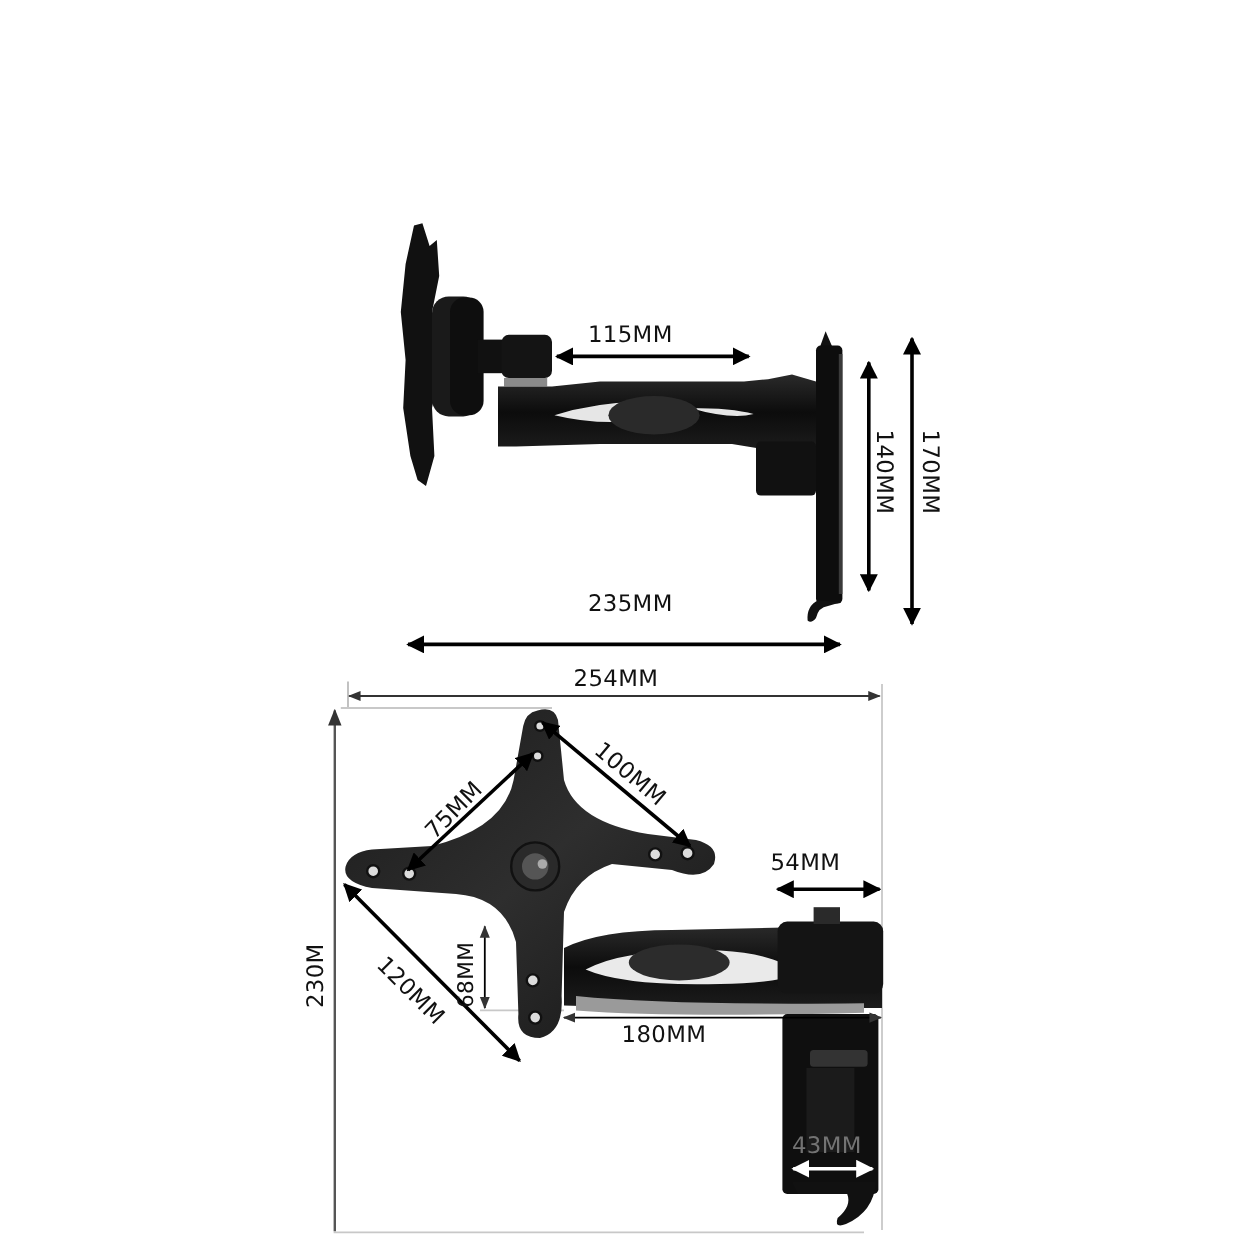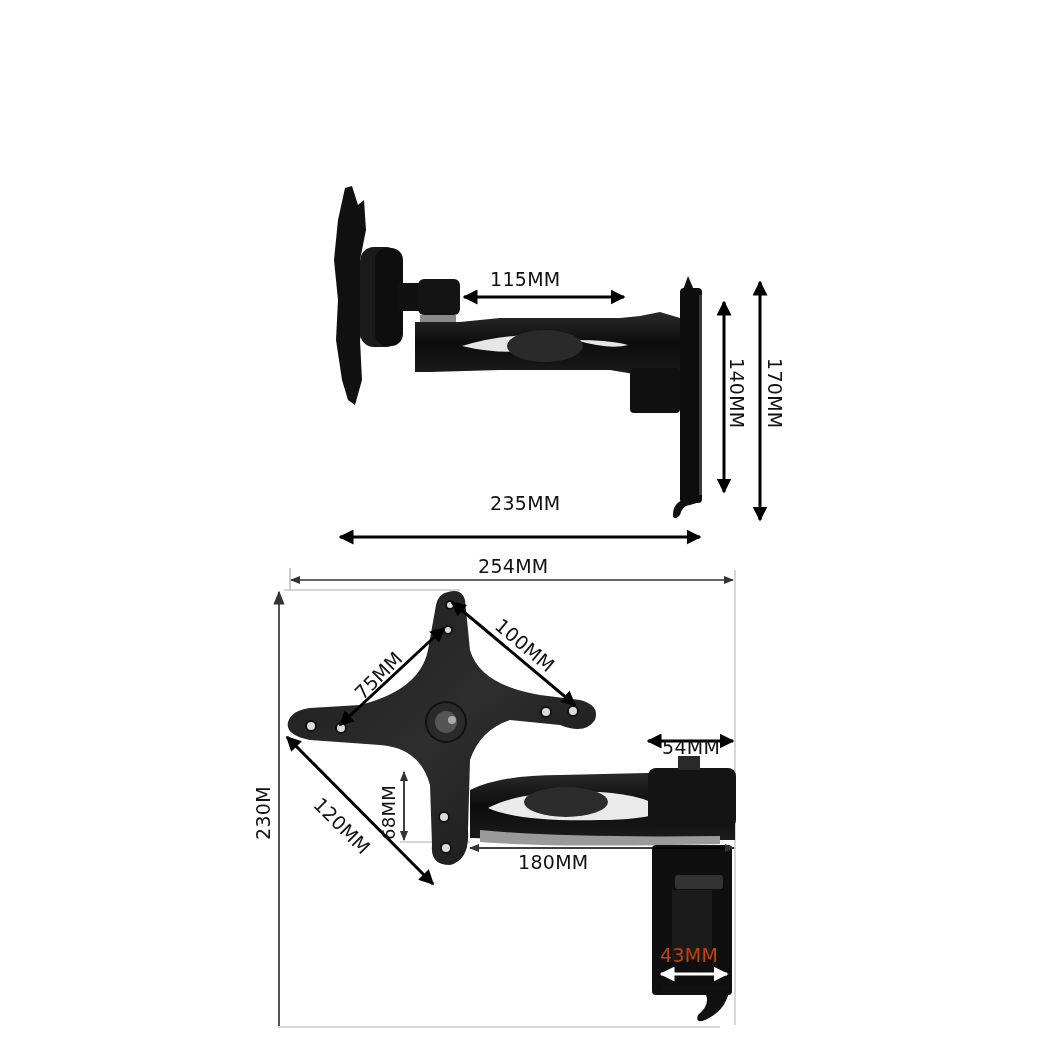--- a/index.html
+++ b/index.html
@@ -1,20 +1,20 @@
 <!DOCTYPE html>
 <html><head>
   <meta charset="utf-8">
   <style>
     html, body { margin: 0; padding: 0; background: #ffffff; }
     body { width: 1050px; height: 1050px; position: relative; overflow: hidden;
            font-family: "DejaVu Sans", "Liberation Sans", sans-serif; }
     #stage { position: absolute; left: 0; top: 0; width: 1050px; height: 1050px; }
     .lbl { position: absolute; font-size: 19px; color: #111; white-space: nowrap; letter-spacing: 0.3px; }
-    .lbl.white { color: #c2410c; }
+    .lbl.white { color: #737373; }
   </style>
 </head>
 <body>
 
 <div id="stage">
   <svg width="1050" height="1050" viewBox="0 0 1050 1050" xmlns="http://www.w3.org/2000/svg">
     <defs>
       <marker id="ah" viewBox="0 0 10 10" refX="9" refY="5" markerWidth="5" markerHeight="5" orient="auto-start-reverse">
         <path d="M0,0 L10,5 L0,10 z" fill="#000"></path>
       </marker>
@@ -120,15 +120,15 @@
   <div class="lbl" style="left:786px; top:358px; transform: rotate(90deg); transform-origin:left top;">170MM</div>
   <div class="lbl" style="left:490px; top:492px;">235MM</div>
 
   <div class="lbl" style="left:478px; top:555px;text-align:right;">254MM</div>
   <div class="lbl" style="left:252px; top:840px; transform: rotate(-90deg); transform-origin:left top;">230M</div>
   <div class="lbl" style="left:350px; top:688px; transform: rotate(-45deg); transform-origin:left top;">75MM</div>
   <div class="lbl" style="left:505px; top:614px; transform: rotate(40deg); transform-origin:left top;">100MM</div>
   <div class="lbl" style="left:325px; top:793px; transform: rotate(45deg); transform-origin:left top;">120MM</div>
   <div class="lbl" style="left:378px; top:840px; transform: rotate(-90deg); transform-origin:left top; font-size:18px;">68MM</div>
   <div class="lbl" style="left:518px; top:851px;">180MM</div>
-  <div class="lbl" style="left:662px; top:708px;margin-top:28px;">54MM</div>
+  <div class="lbl" style="left:642px; top:708px;">54MM</div>
   <div class="lbl white" style="left:660px; top:944px;">43MM</div>
 </div>
 
 </body></html>

